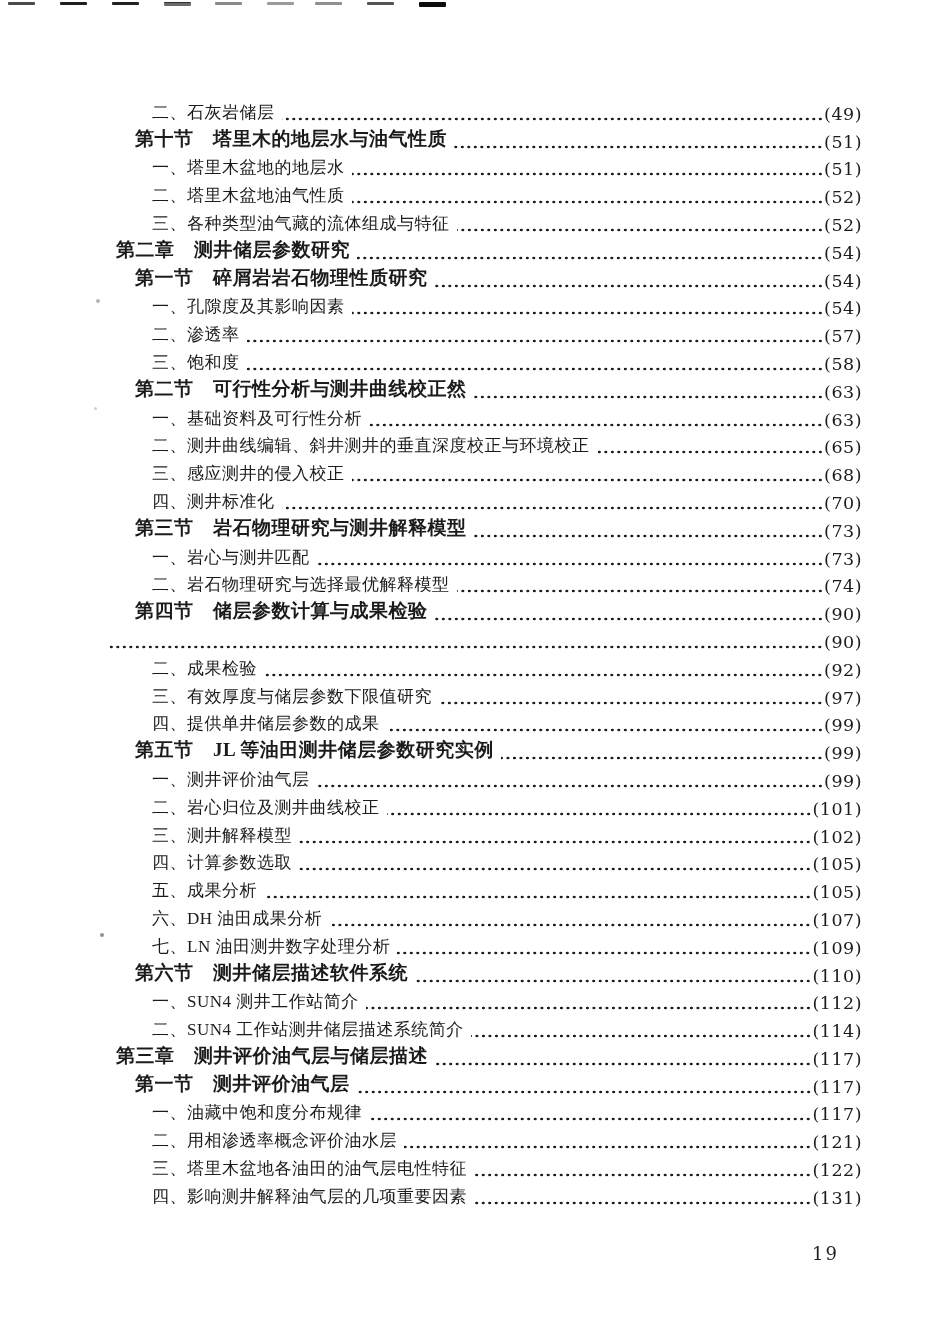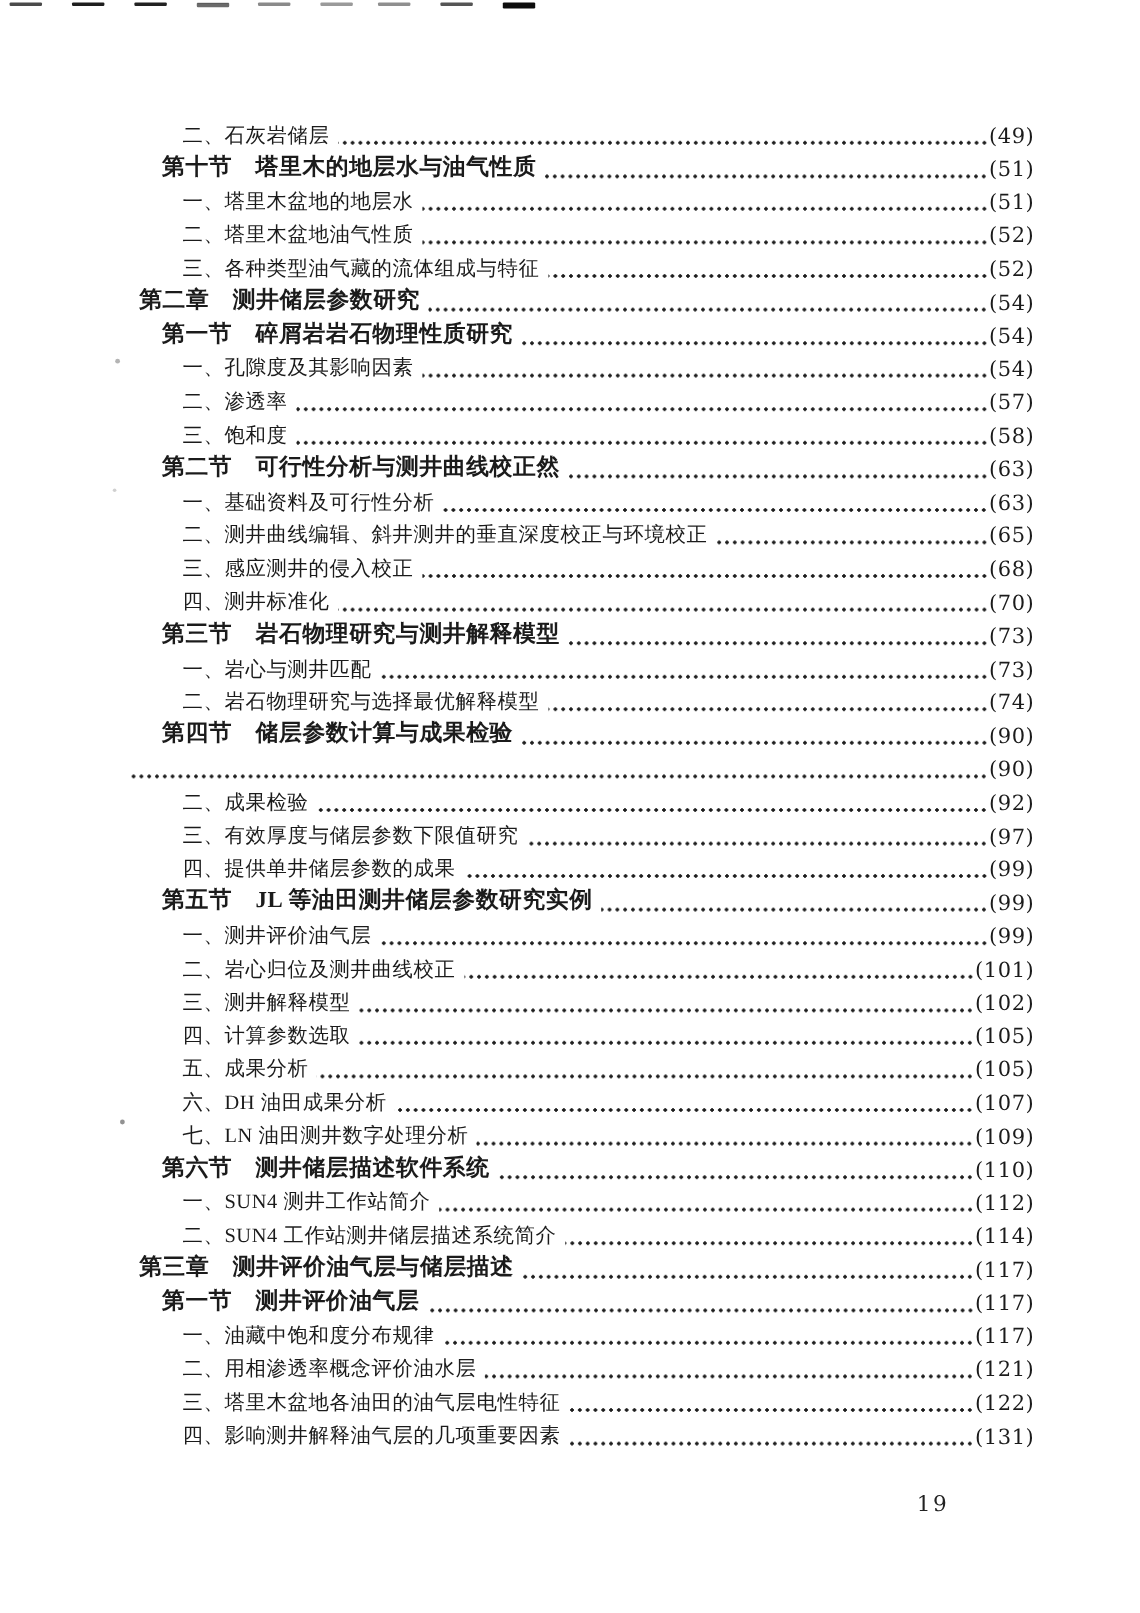--- a/index.html
+++ b/index.html
@@ -87,21 +87,21 @@
   }
   .toc-page {
     font-size: 17.5px;
     font-family: "DejaVu Serif", "Liberation Serif", serif;
     letter-spacing: 0.5px;
     white-space: nowrap;
   }
 
   .folio {
     position: absolute;
-    left: 764px;
+    left: 812px;
     top: 1243px;
     font-size: 18px;
     letter-spacing: 2px;
     color: #222;
     font-family: "DejaVu Serif", "Liberation Serif", serif;
   }
 </style>
 </head>
 <body>
 

